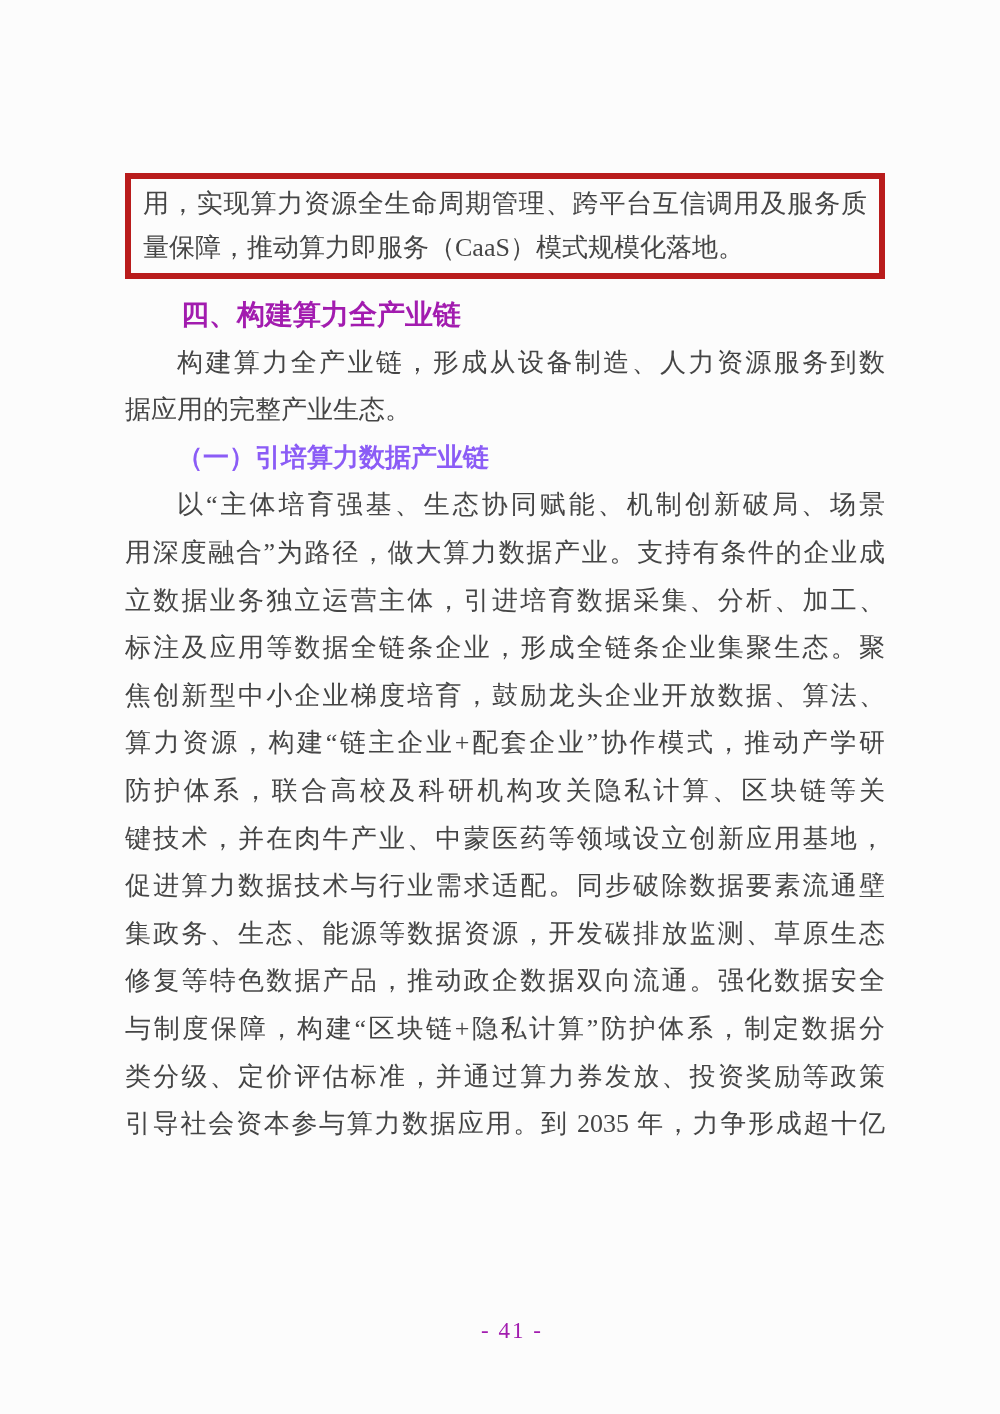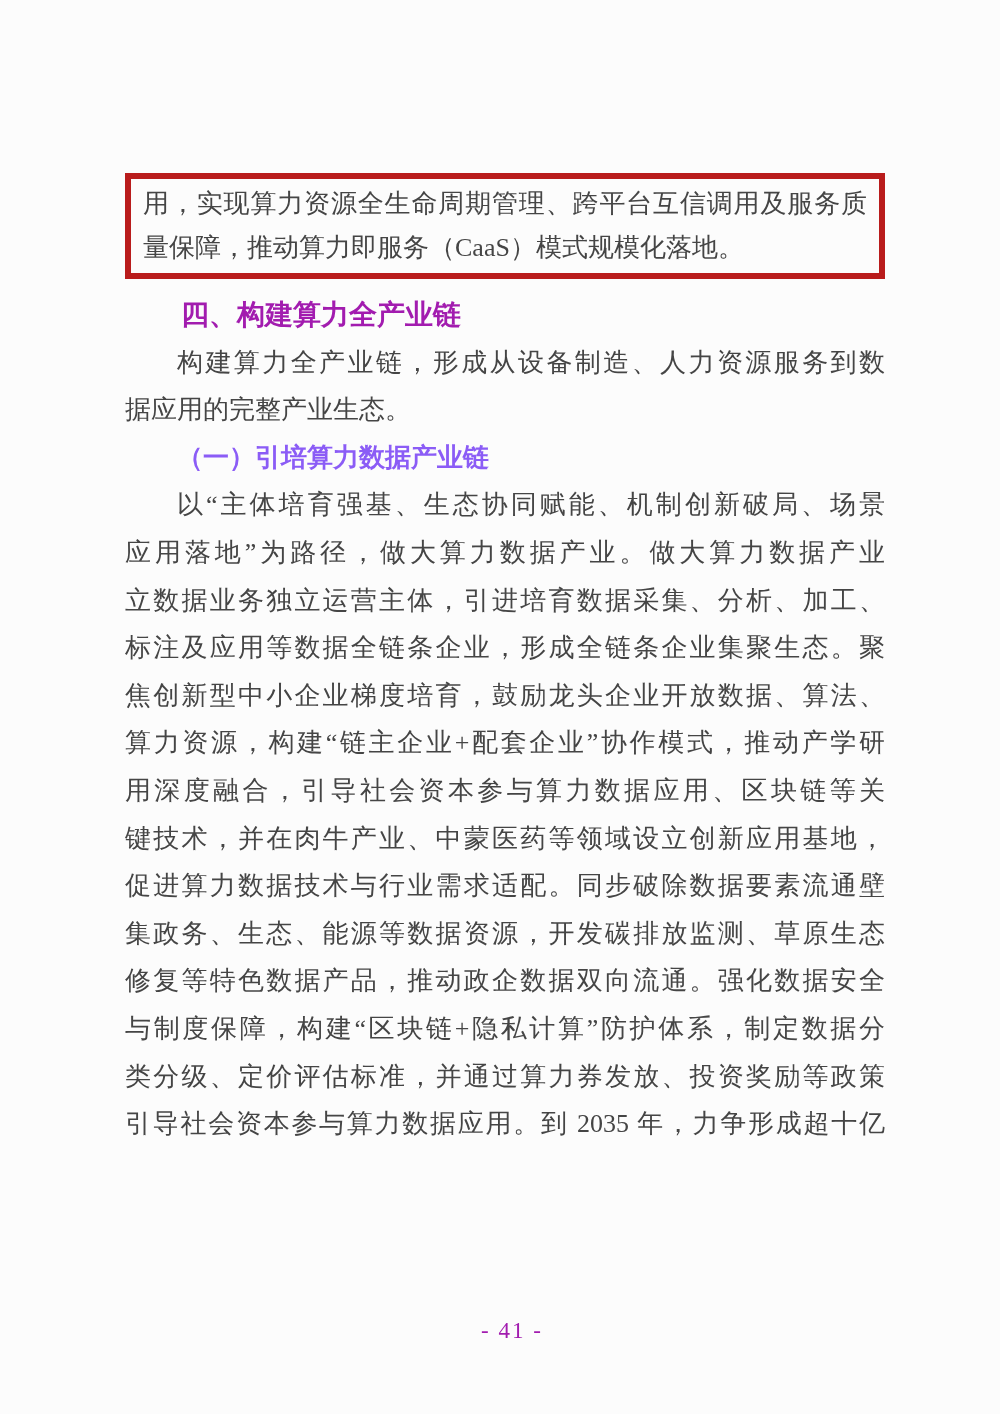--- a/index.html
+++ b/index.html
@@ -95,26 +95,26 @@
 
     <div>
       <div class="line fill indent">构建算力全产业链，形成从设备制造、人力资源服务到数</div>
       <div class="line end">据应用的完整产业生态。</div>
     </div>
 
     <div class="sub-heading">（一）引培算力数据产业链</div>
 
     <div>
       <div class="line fill indent">以“主体培育强基、生态协同赋能、机制创新破局、场景</div>
-      <div class="line fill">应用落地”为路径，做大算力数据产业。做大算力数据产业</div>
+      <div class="line fill">用深度融合”为路径，做大算力数据产业。支持有条件的企业成</div>
       <div class="line fill">立数据业务独立运营主体，引进培育数据采集、分析、加工、</div>
       <div class="line fill">标注及应用等数据全链条企业，形成全链条企业集聚生态。聚</div>
       <div class="line fill">焦创新型中小企业梯度培育，鼓励龙头企业开放数据、算法、</div>
       <div class="line fill">算力资源，构建“链主企业+配套企业”协作模式，推动产学研</div>
-      <div class="line fill">用深度融合，引导社会资本参与算力数据应用、区块链等关</div>
+      <div class="line fill">防护体系，联合高校及科研机构攻关隐私计算、区块链等关</div>
       <div class="line fill">键技术，并在肉牛产业、中蒙医药等领域设立创新应用基地，</div>
       <div class="line fill">促进算力数据技术与行业需求适配。同步破除数据要素流通壁</div>
       <div class="line fill">集政务、生态、能源等数据资源，开发碳排放监测、草原生态</div>
       <div class="line fill">修复等特色数据产品，推动政企数据双向流通。强化数据安全</div>
       <div class="line fill">与制度保障，构建“区块链+隐私计算”防护体系，制定数据分</div>
       <div class="line fill">类分级、定价评估标准，并通过算力券发放、投资奖励等政策</div>
       <div class="line fill">引导社会资本参与算力数据应用。到 2035 年，力争形成超十亿</div>
     </div>
 
   </div>

